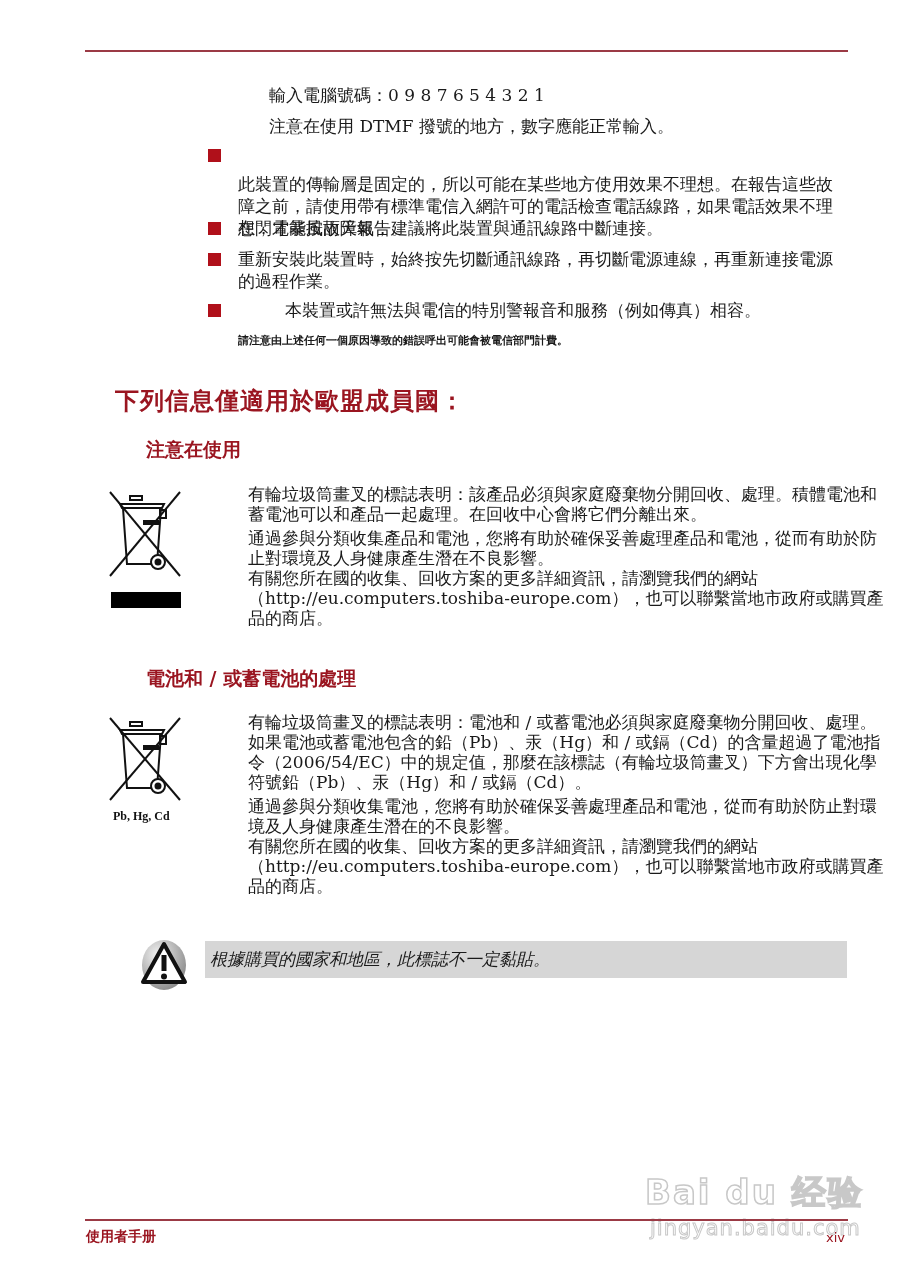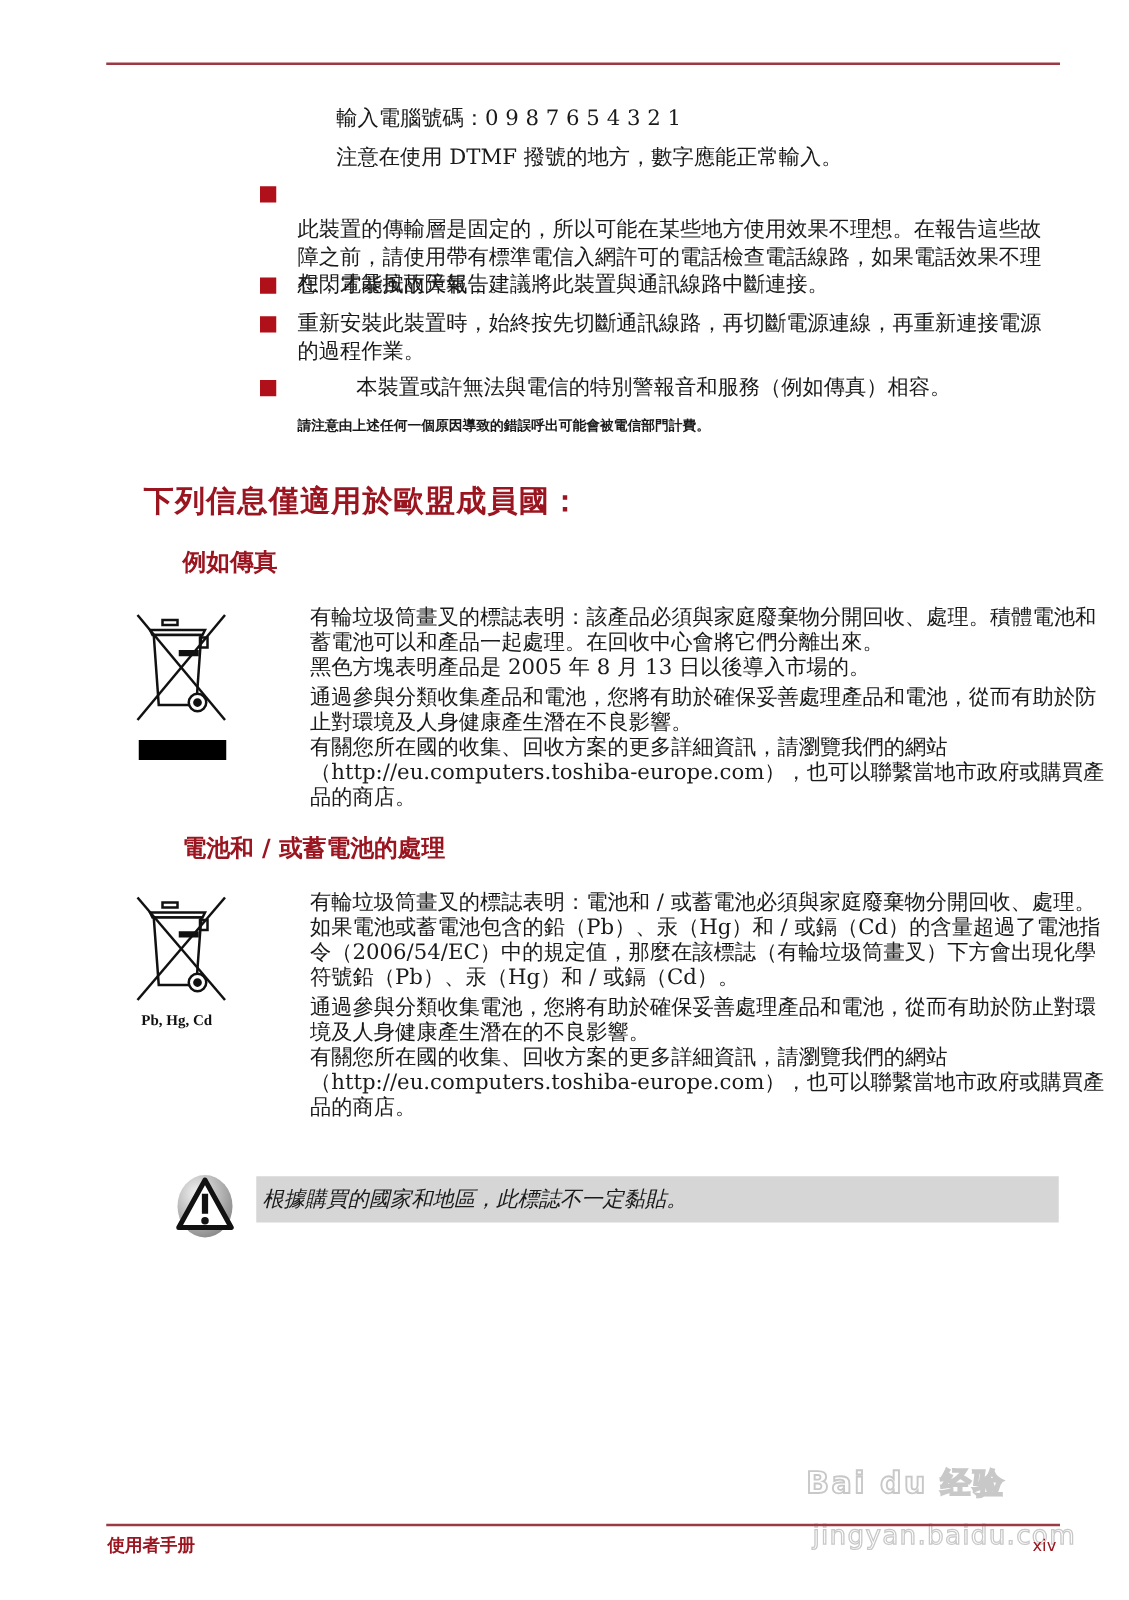--- a/index.html
+++ b/index.html
@@ -32,21 +32,21 @@
 
   .note-box { position: absolute; left: 205px; top: 941px; width: 642px; height: 37px; background: #d6d6d6; }
   .note-text { position: absolute; left: 210px; top: 948px; font-size: 17px; font-style: italic; color: #1a1a1a; }
   .warn { position: absolute; left: 138px; top: 938px; }
 
   .footer-left { position: absolute; left: 86px; top: 1228px; font-family: "DejaVu Sans", "Liberation Sans", sans-serif;
                  font-weight: bold; font-size: 14px; color: #9a1520; }
   .footer-right { position: absolute; left: 826px; top: 1230px; font-family: "DejaVu Sans", "Liberation Sans", sans-serif;
                   font-size: 13px; color: #9a1520; }
   .wm-text1 { position: absolute; left: 645px; top: 1170px; font-family: "DejaVu Sans", sans-serif; font-weight: bold;
-              font-size: 24px; color: #ffffff; -webkit-text-stroke: 1.5px #c8c8c8; letter-spacing: 2px; }
+              font-size: 34px; color: #ffffff; -webkit-text-stroke: 1.5px #c8c8c8; letter-spacing: 2px; }
   .wm-text2 { position: absolute; left: 650px; top: 1216px; font-family: "DejaVu Sans", sans-serif;
               font-size: 21px; color: #ffffff; -webkit-text-stroke: 1px #c8c8c8; letter-spacing: 1px; }
 </style>
 </head>
 <body>
 
 <div class="rule top"></div>
 
 <div class="line indent-line" style="top:84px;">輸入電腦號碼：0 9 8 7 6 5 4 3 2 1</div>
 <div class="line indent-line" style="top:115px;">注意在使用 DTMF 撥號的地方，數字應能正常輸入。</div>
@@ -60,40 +60,39 @@
 <div class="bullet" style="top:253px;"></div>
 <div class="para" style="top:248px;">重新安裝此裝置時，始終按先切斷通訊線路，再切斷電源連線，再重新連接電源的過程作業。</div>
 
 <div class="bullet" style="top:304px;"></div>
 <div class="para" style="top:299px;margin-left:47px;">本裝置或許無法與電信的特別警報音和服務（例如傳真）相容。</div>
 
 <div class="para bold" style="top:330px;">請注意由上述任何一個原因導致的錯誤呼出可能會被電信部門計費。</div>
 
 <div class="h1">下列信息僅適用於歐盟成員國：</div>
 
-<div class="h2" style="top:437px;">例如傳真</div>
+<div class="h2" style="top:437px;">注意在使用</div>
 
 <svg class="bin" style="left:106px; top:488px;" width="80" height="92" viewBox="0 0 80 92">
   <g stroke="#111" stroke-width="2" fill="none">
     <rect x="24" y="8" width="12" height="4" fill="#fff"></rect>
     <path d="M14 16 h44 l-2 4 h-40 z" fill="#fff"></path>
     <path d="M17 20 h38 l-4 56 h-30 z" fill="#fff"></path>
     <rect x="54" y="22" width="6" height="8"></rect>
     <rect x="38" y="33" width="14" height="3" fill="#111"></rect>
     <circle cx="52" cy="74" r="7" fill="#fff"></circle>
     <circle cx="52" cy="74" r="2.5" fill="#111"></circle>
     <line x1="4" y1="4" x2="74" y2="88"></line>
     <line x1="74" y1="4" x2="4" y2="88"></line>
   </g>
 </svg>
 <div class="black-bar"></div>
 
 <div class="body-block" style="top:484px;">
   <p>有輪垃圾筒畫叉的標誌表明：該產品必須與家庭廢棄物分開回收、處理。積體電池和蓄電池可以和產品一起處理。在回收中心會將它們分離出來。</p>
-  <p>黑色方塊表明產品是 2005 年 8 月 13 日以後導入市場的。</p>
   <p class="gap">通過參與分類收集產品和電池，您將有助於確保妥善處理產品和電池，從而有助於防止對環境及人身健康產生潛在不良影響。</p>
   <p>有關您所在國的收集、回收方案的更多詳細資訊，請瀏覽我們的網站（http://eu.computers.toshiba-europe.com），也可以聯繫當地市政府或購買產品的商店。</p>
 </div>
 
 <div class="h2" style="top:666px;">電池和 / 或蓄電池的處理</div>
 
 <svg class="bin" style="left:106px; top:716px;" width="80" height="88" viewBox="0 0 80 88">
   <g stroke="#111" stroke-width="2" fill="none">
     <rect x="24" y="6" width="12" height="4" fill="#fff"></rect>
     <path d="M14 14 h44 l-2 4 h-40 z" fill="#fff"></path>

